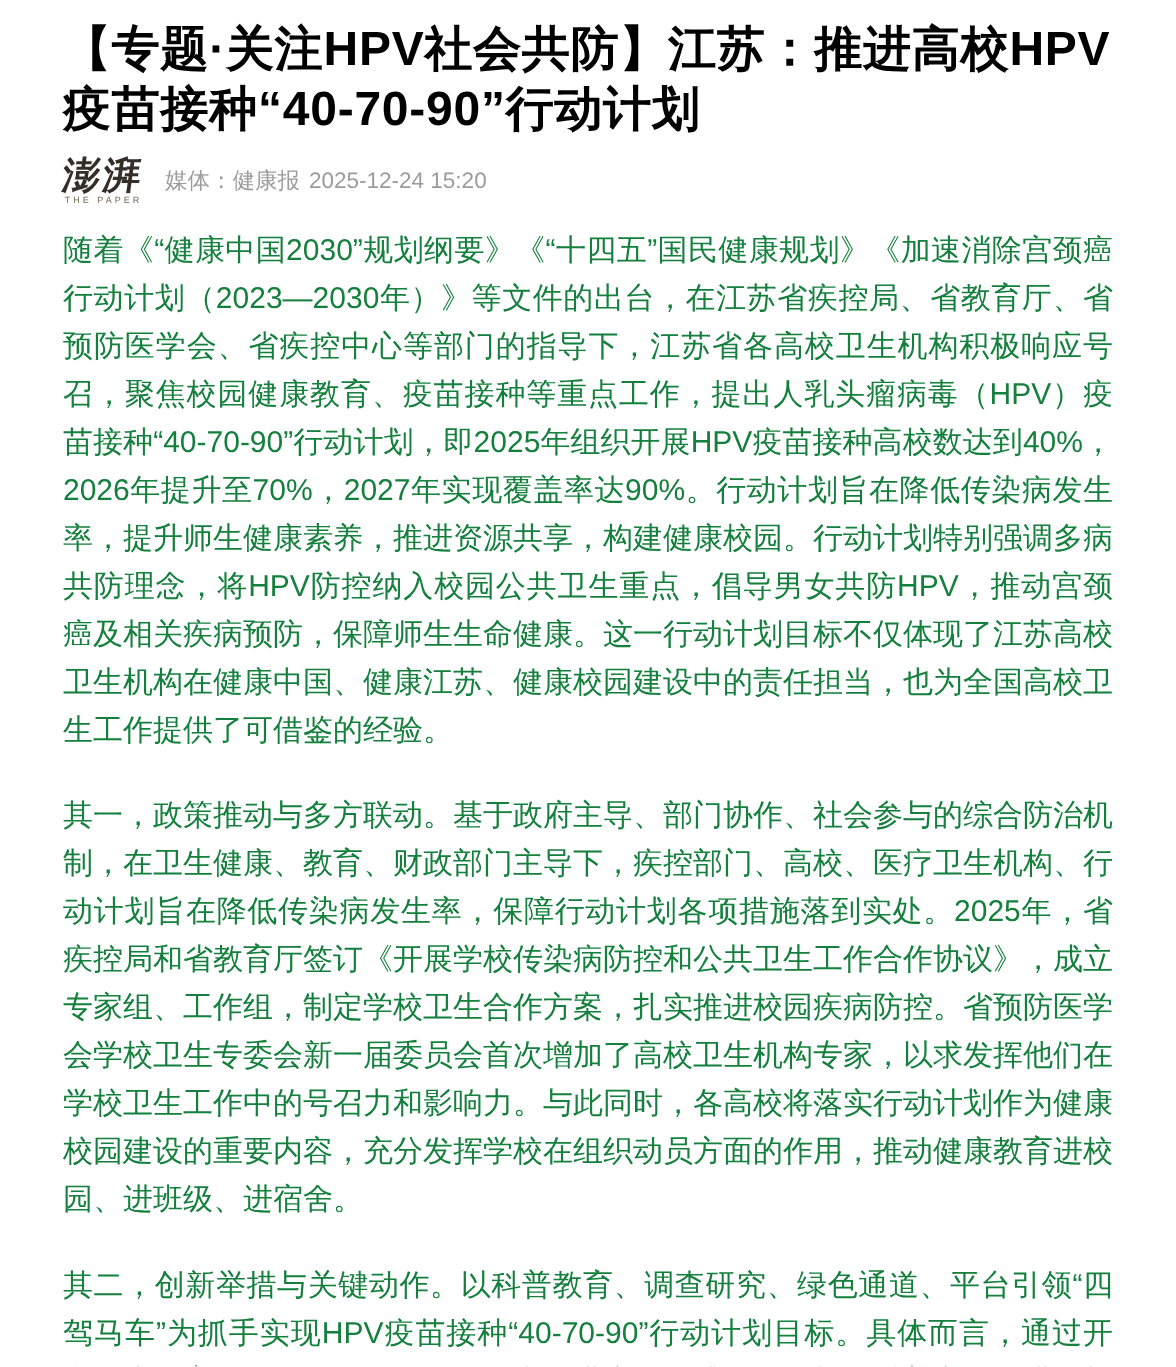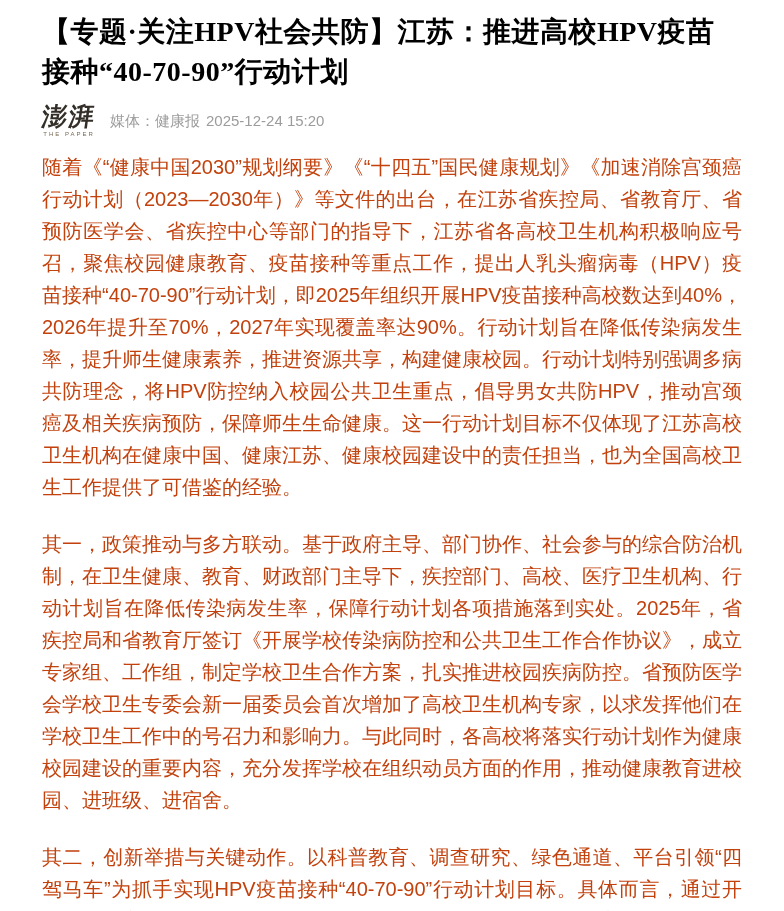--- a/index.html
+++ b/index.html
@@ -14,26 +14,25 @@
     overflow: hidden;
     background: #ffffff;
     font-family: "Liberation Sans", "DejaVu Sans", sans-serif;
   }
   .content {
     padding: 0 42px;
     box-sizing: border-box;
   }
   h1.title {
     margin: 12px 0 0 0;
-    font-size: 28px;
+    font-size: 32px;
     line-height: 40px;
     font-weight: 700;
     color: #000000;
     letter-spacing: 0.5px;
-    font-family: Liberation Serif, serif;
   }
   .byline {
     display: flex;
     align-items: center;
     margin-top: 10px;
     height: 38px;
   }
   .logo {
     display: flex;
     flex-direction: column;
@@ -69,21 +68,21 @@
     margin-left: 6px;
     margin-top: 40px;
   }
   .article {
     margin-top: 11px;
   }
   .article p {
     margin: 0 0 25px 0;
     font-size: 20px;
     line-height: 32px;
-    color: #c2410c;
+    color: #15803d;
     text-align: justify;
     text-justify: inter-ideograph;
     word-break: break-word;
   }
 </style>
 </head>
 <body>
 
 <div class="page">
   <div class="content">

